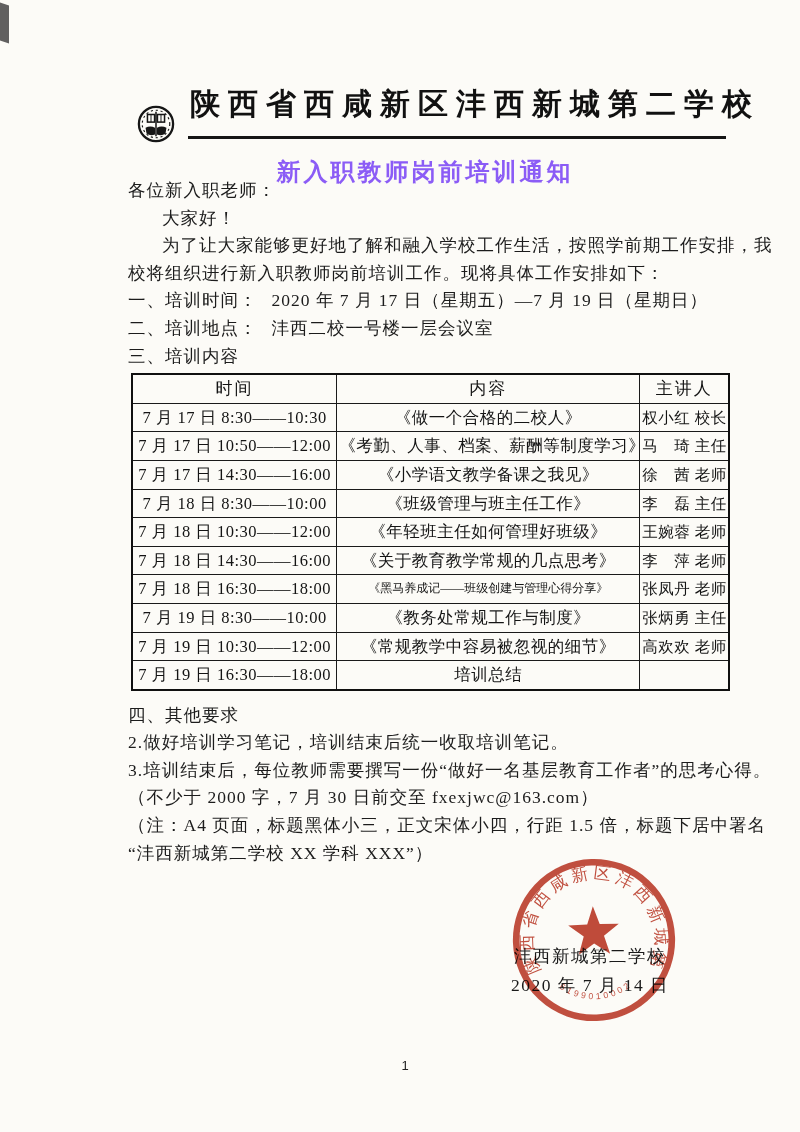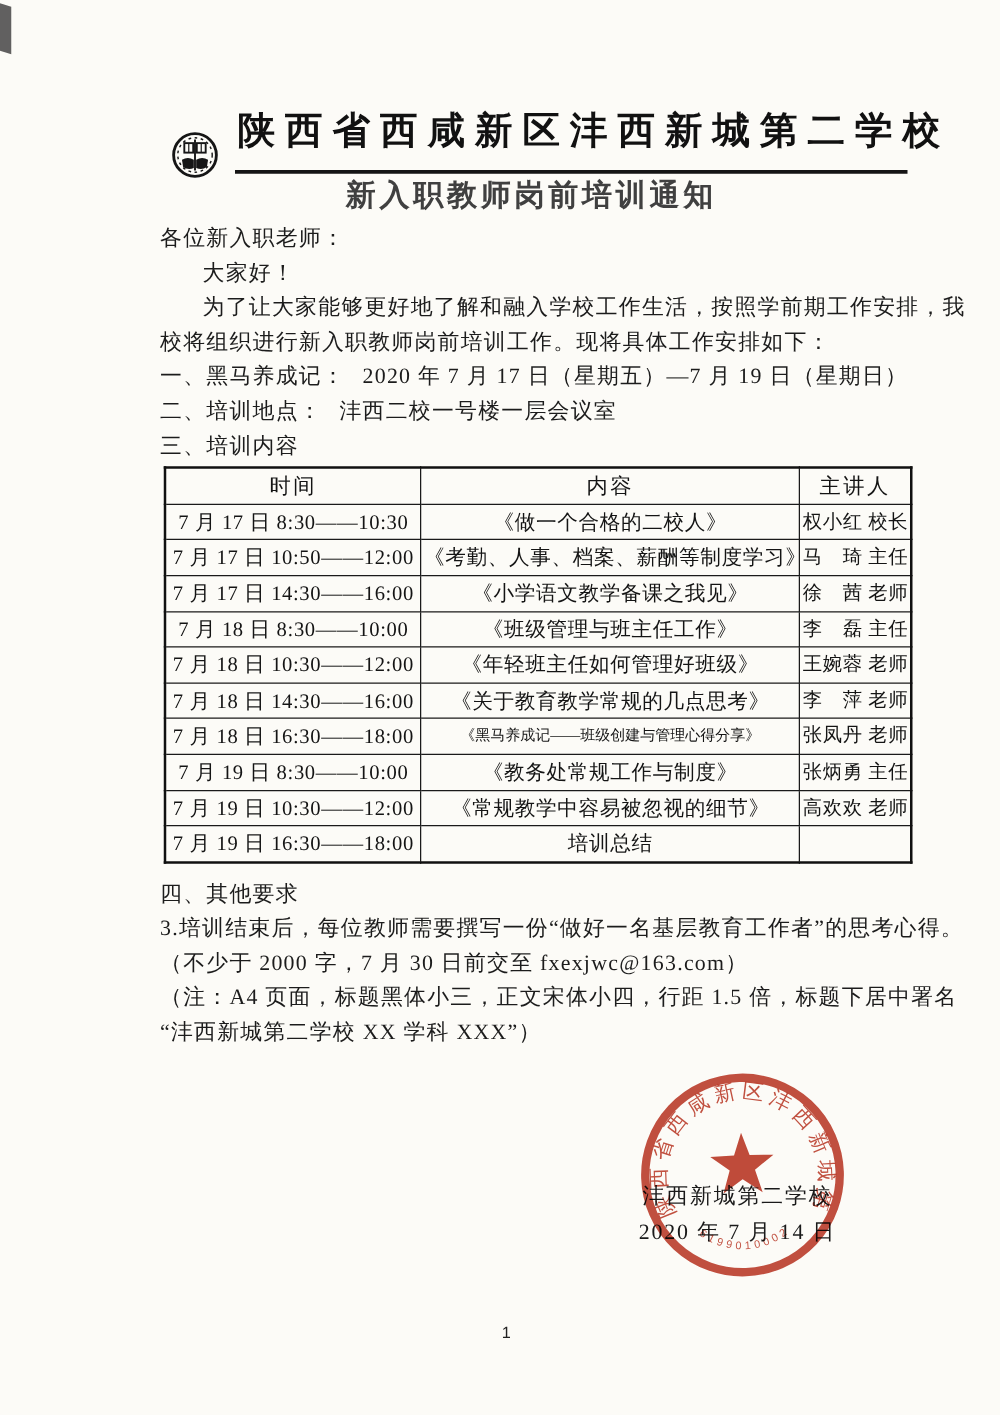--- a/index.html
+++ b/index.html
@@ -28,25 +28,25 @@
     font-family:"Liberation Sans", sans-serif;
     font-weight:bold; font-size:30px; letter-spacing:8px;
     color:#111;
     white-space:nowrap;
   }
   .head-rule {
     position:absolute; left:188px; top:136px; width:538px; height:2.6px;
     background:#151515;
   }
   .doc-title {
-    position:absolute; left:128px; top:140px; width:594px;
+    position:absolute; left:128px; top:156px; width:594px;
     text-align:center;
     font-family:"Liberation Sans", sans-serif;
     font-weight:bold; font-size:24px; letter-spacing:3px;
-    color:#404040;
+    color:#8b5cf6;
     white-space:nowrap;
   }
   
   .content {
     position:absolute; left:128px; top:177px; width:602px;
     font-size:17.5px; line-height:27.6px; letter-spacing:1px;
     color:#1c1c1c;
   }
   .line { white-space:nowrap; }
   .indent { text-indent:34px; }
@@ -112,21 +112,21 @@
   </svg>
   <div class="school-name">陕西省西咸新区沣西新城第二学校</div>
   <div class="head-rule"></div>
   <div class="doc-title">新入职教师岗前培训通知</div>
 
   <div class="content">
     <div class="line">各位新入职老师：</div>
     <div class="line indent">大家好！</div>
     <div class="line indent">为了让大家能够更好地了解和融入学校工作生活，按照学前期工作安排，我</div>
     <div class="line">校将组织进行新入职教师岗前培训工作。现将具体工作安排如下：</div>
-    <div class="line"><span>一、黑马养成记：</span><span class="gap"></span><span>2020 年 7 月 17 日（星期五）—7 月 19 日（星期日）</span></div>
+    <div class="line"><span>一、培训时间：</span><span class="gap"></span><span>2020 年 7 月 17 日（星期五）—7 月 19 日（星期日）</span></div>
     <div class="line"><span>二、培训地点：</span><span class="gap"></span><span>沣西二校一号楼一层会议室</span></div>
     <div class="line">三、培训内容</div>
 
     <table class="schedule">
       <colgroup>
           <col class="col-time">
           <col class="col-topic">
           <col class="col-spk">
         </colgroup>
       <tbody>
@@ -182,20 +182,21 @@
           </tr>
       <tr>
             <td>7 月 19 日  16:30——18:00</td>
             <td>培训总结</td>
             <td class="col-spk"></td>
           </tr>
     </tbody>
       </table>
 
     <div class="line req-heading">四、其他要求</div>
+    <div class="line">2.做好培训学习笔记，培训结束后统一收取培训笔记。</div>
     <div class="line">3.培训结束后，每位教师需要撰写一份“做好一名基层教育工作者”的思考心得。</div>
     <div class="line">（不少于 2000 字，7 月 30 日前交至 fxexjwc@163.com）</div>
     <div class="line">（注：A4 页面，标题黑体小三，正文宋体小四，行距 1.5 倍，标题下居中署名</div>
     <div class="line">“沣西新城第二学校 XX 学科 XXX”）</div>
   </div>
 
   <div class="signature">
     <div>沣西新城第二学校</div>
     <div>2020 年 7 月 14 日</div>
   </div>

